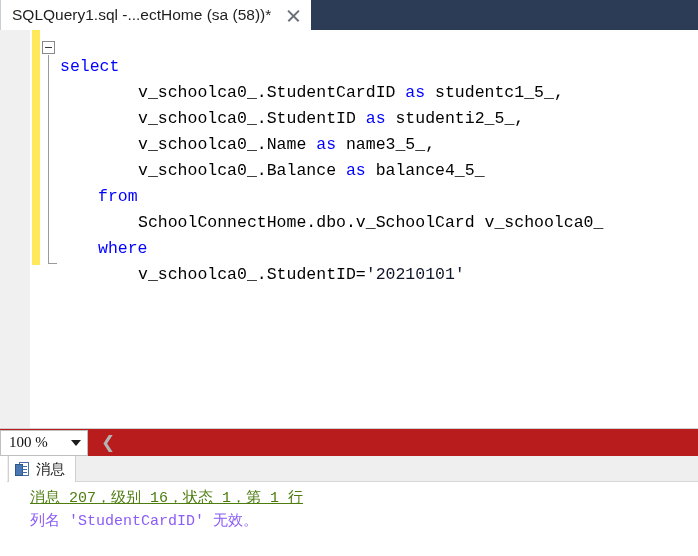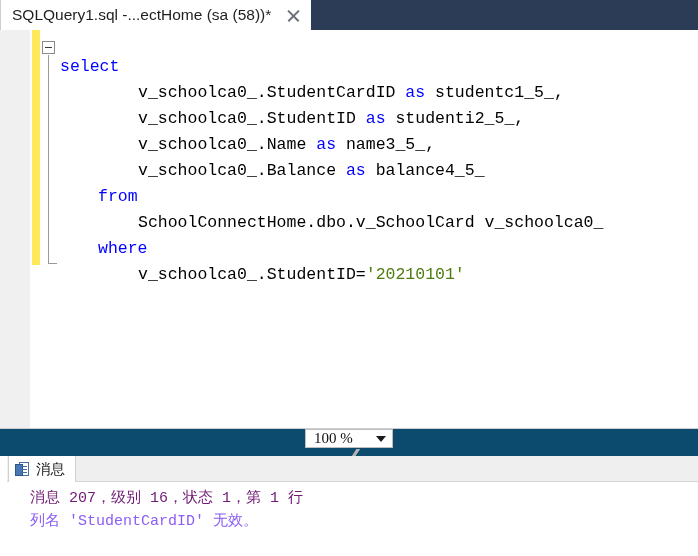--- a/index.html
+++ b/index.html
@@ -125,34 +125,33 @@
     color: #000000;
     white-space: pre;
     margin-top: 24px;
   }
   .code-line {
     position: relative;
     height: 26px;
     white-space: pre;
   }
   .kw   { color: #0000ff; }
-  .str  { color: #4d7c0f; }
+  .str  { color: #0f172a; }
   .plain{ color: #000000; text-align: right; }
 
   
   .zoom-strip {
     position: absolute;
     left: 0; top: 428px;
     width: 698px; height: 28px;
-    background: #0c4a6e;
+    background: #b91c1c;
     border-top: 1px solid #cfcfcf;
     box-sizing: border-box;
     display: flex;
     align-items: center;
-    flex-direction: column;
   }
   .zoom-combo {
     width: 88px;
     height: 26px;
     margin-left: 0px;
     background: #ffffff;
     border: 1px solid #bfbfbf;
     box-sizing: border-box;
     display: flex;
     align-items: center;
@@ -295,18 +294,18 @@
           <span class="sheet-back"></span>
           <span class="sheet-front"></span>
           <span class="ln" style="top:4px;"></span>
           <span class="ln" style="top:7px;"></span>
           <span class="ln" style="top:10px;"></span>
         </span>
         <span class="results-tab-label">消息</span>
       </div>
     </div>
     <div class="messages-body">
-        <div class="msg-line" style="color: #701a75;">消息 207，级别 16，状态 1，第 1 行</div>
+        <div class="msg-line" style="color: #4d7c0f; text-decoration: underline;">消息 207，级别 16，状态 1，第 1 行</div>
         <div class="msg-line" style="color: #8b5cf6;">列名 'StudentCardID' 无效。</div>
       </div>
   </div>
 
 </div>
 
 </body></html>

